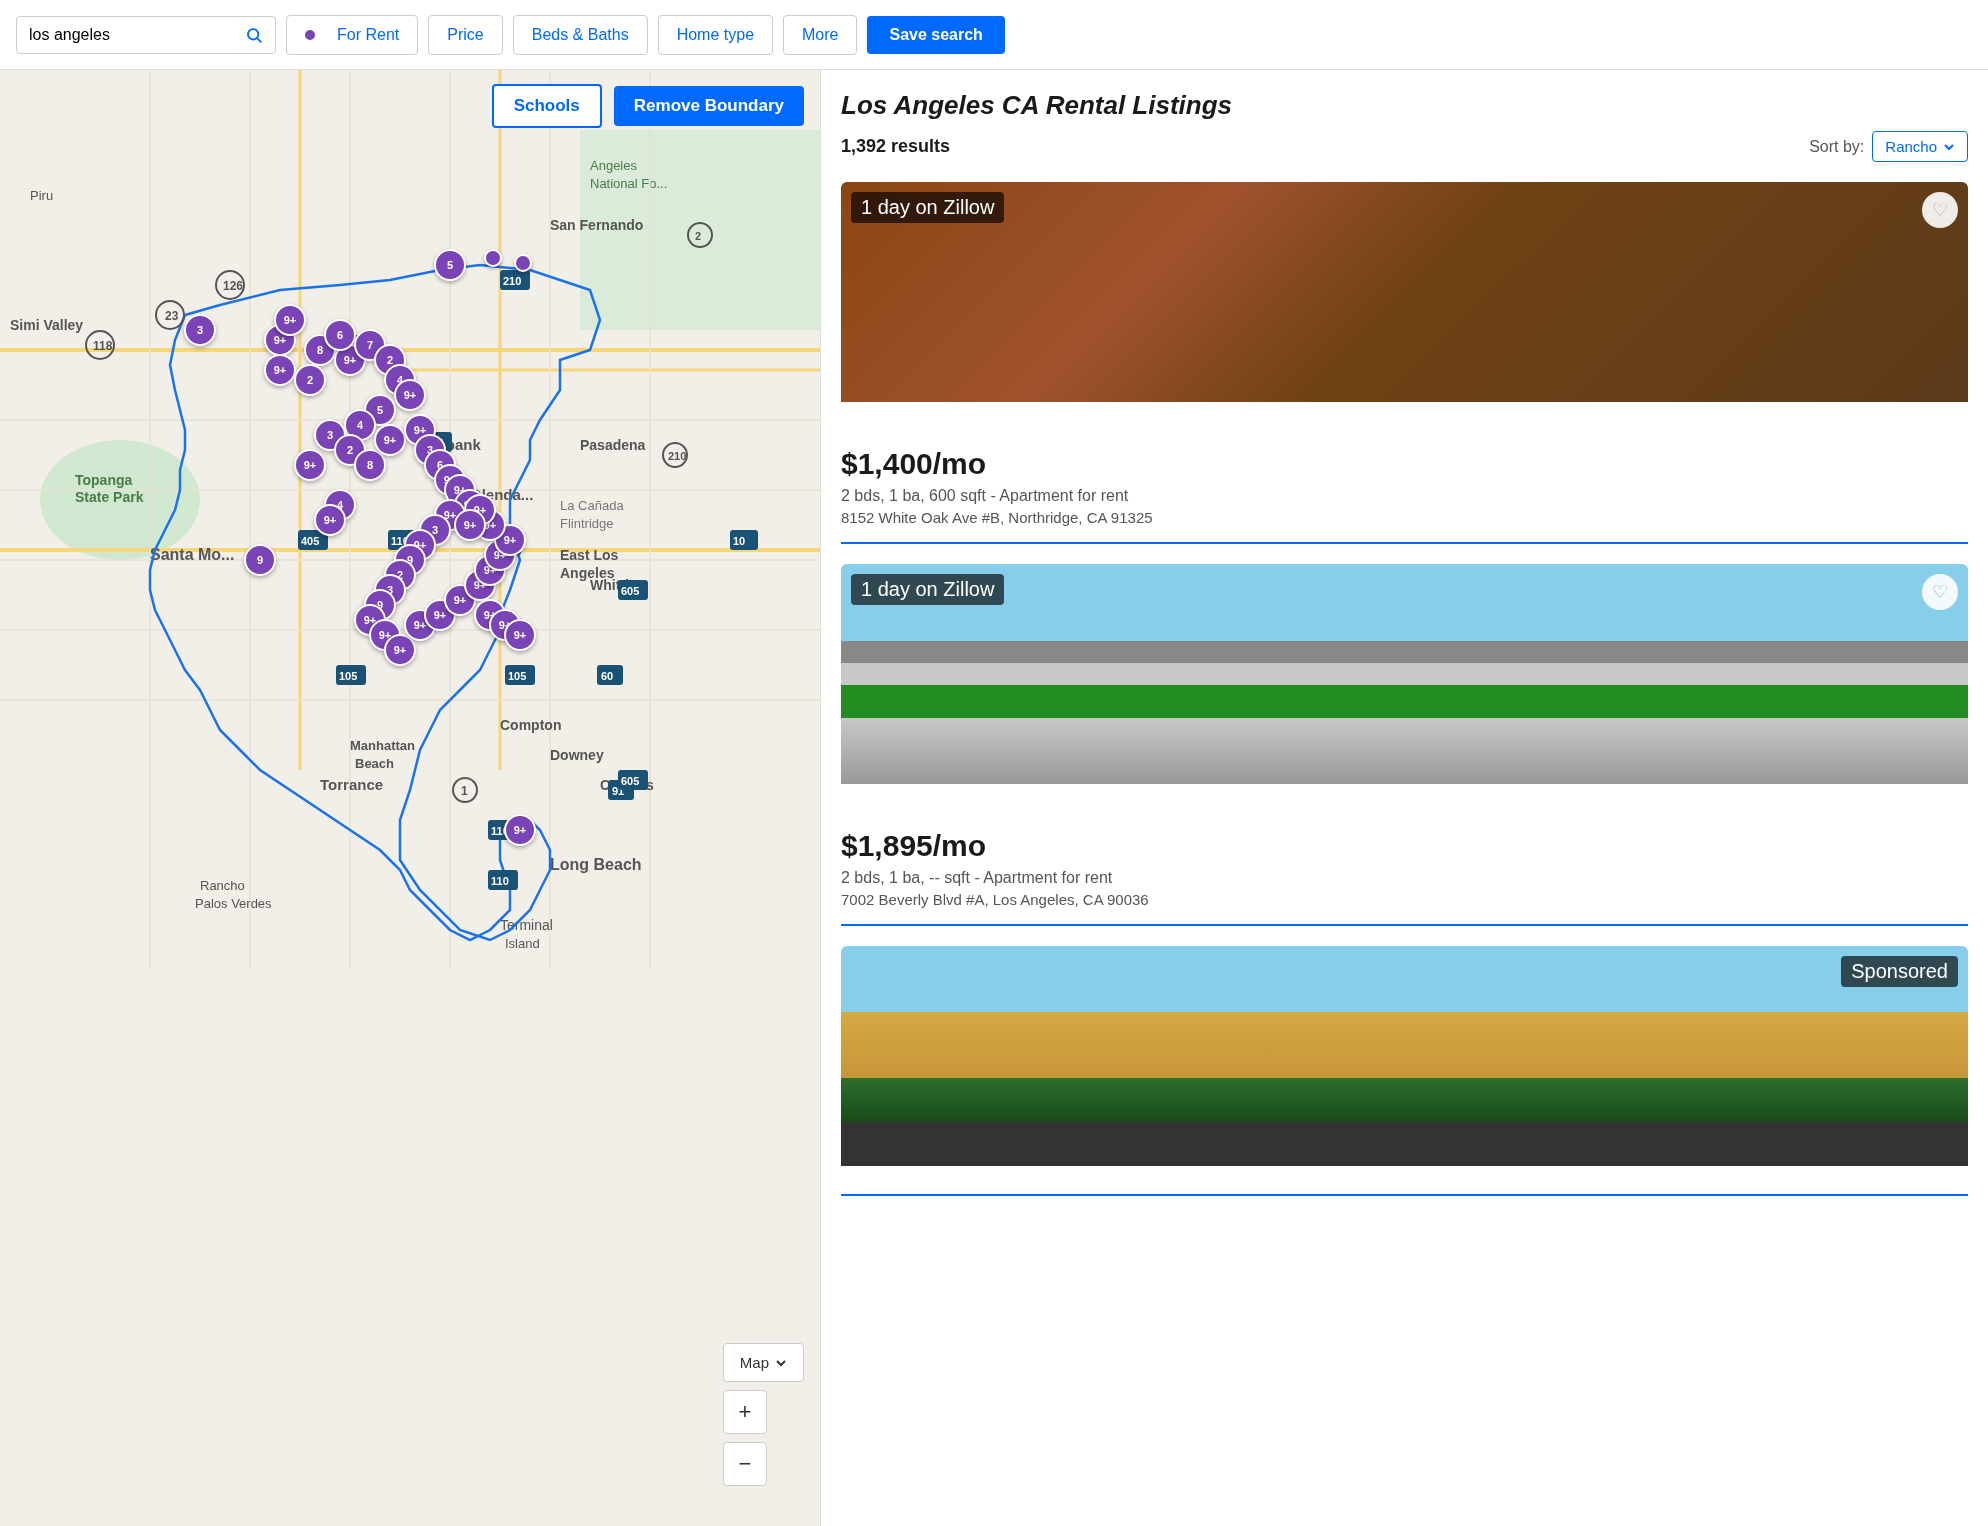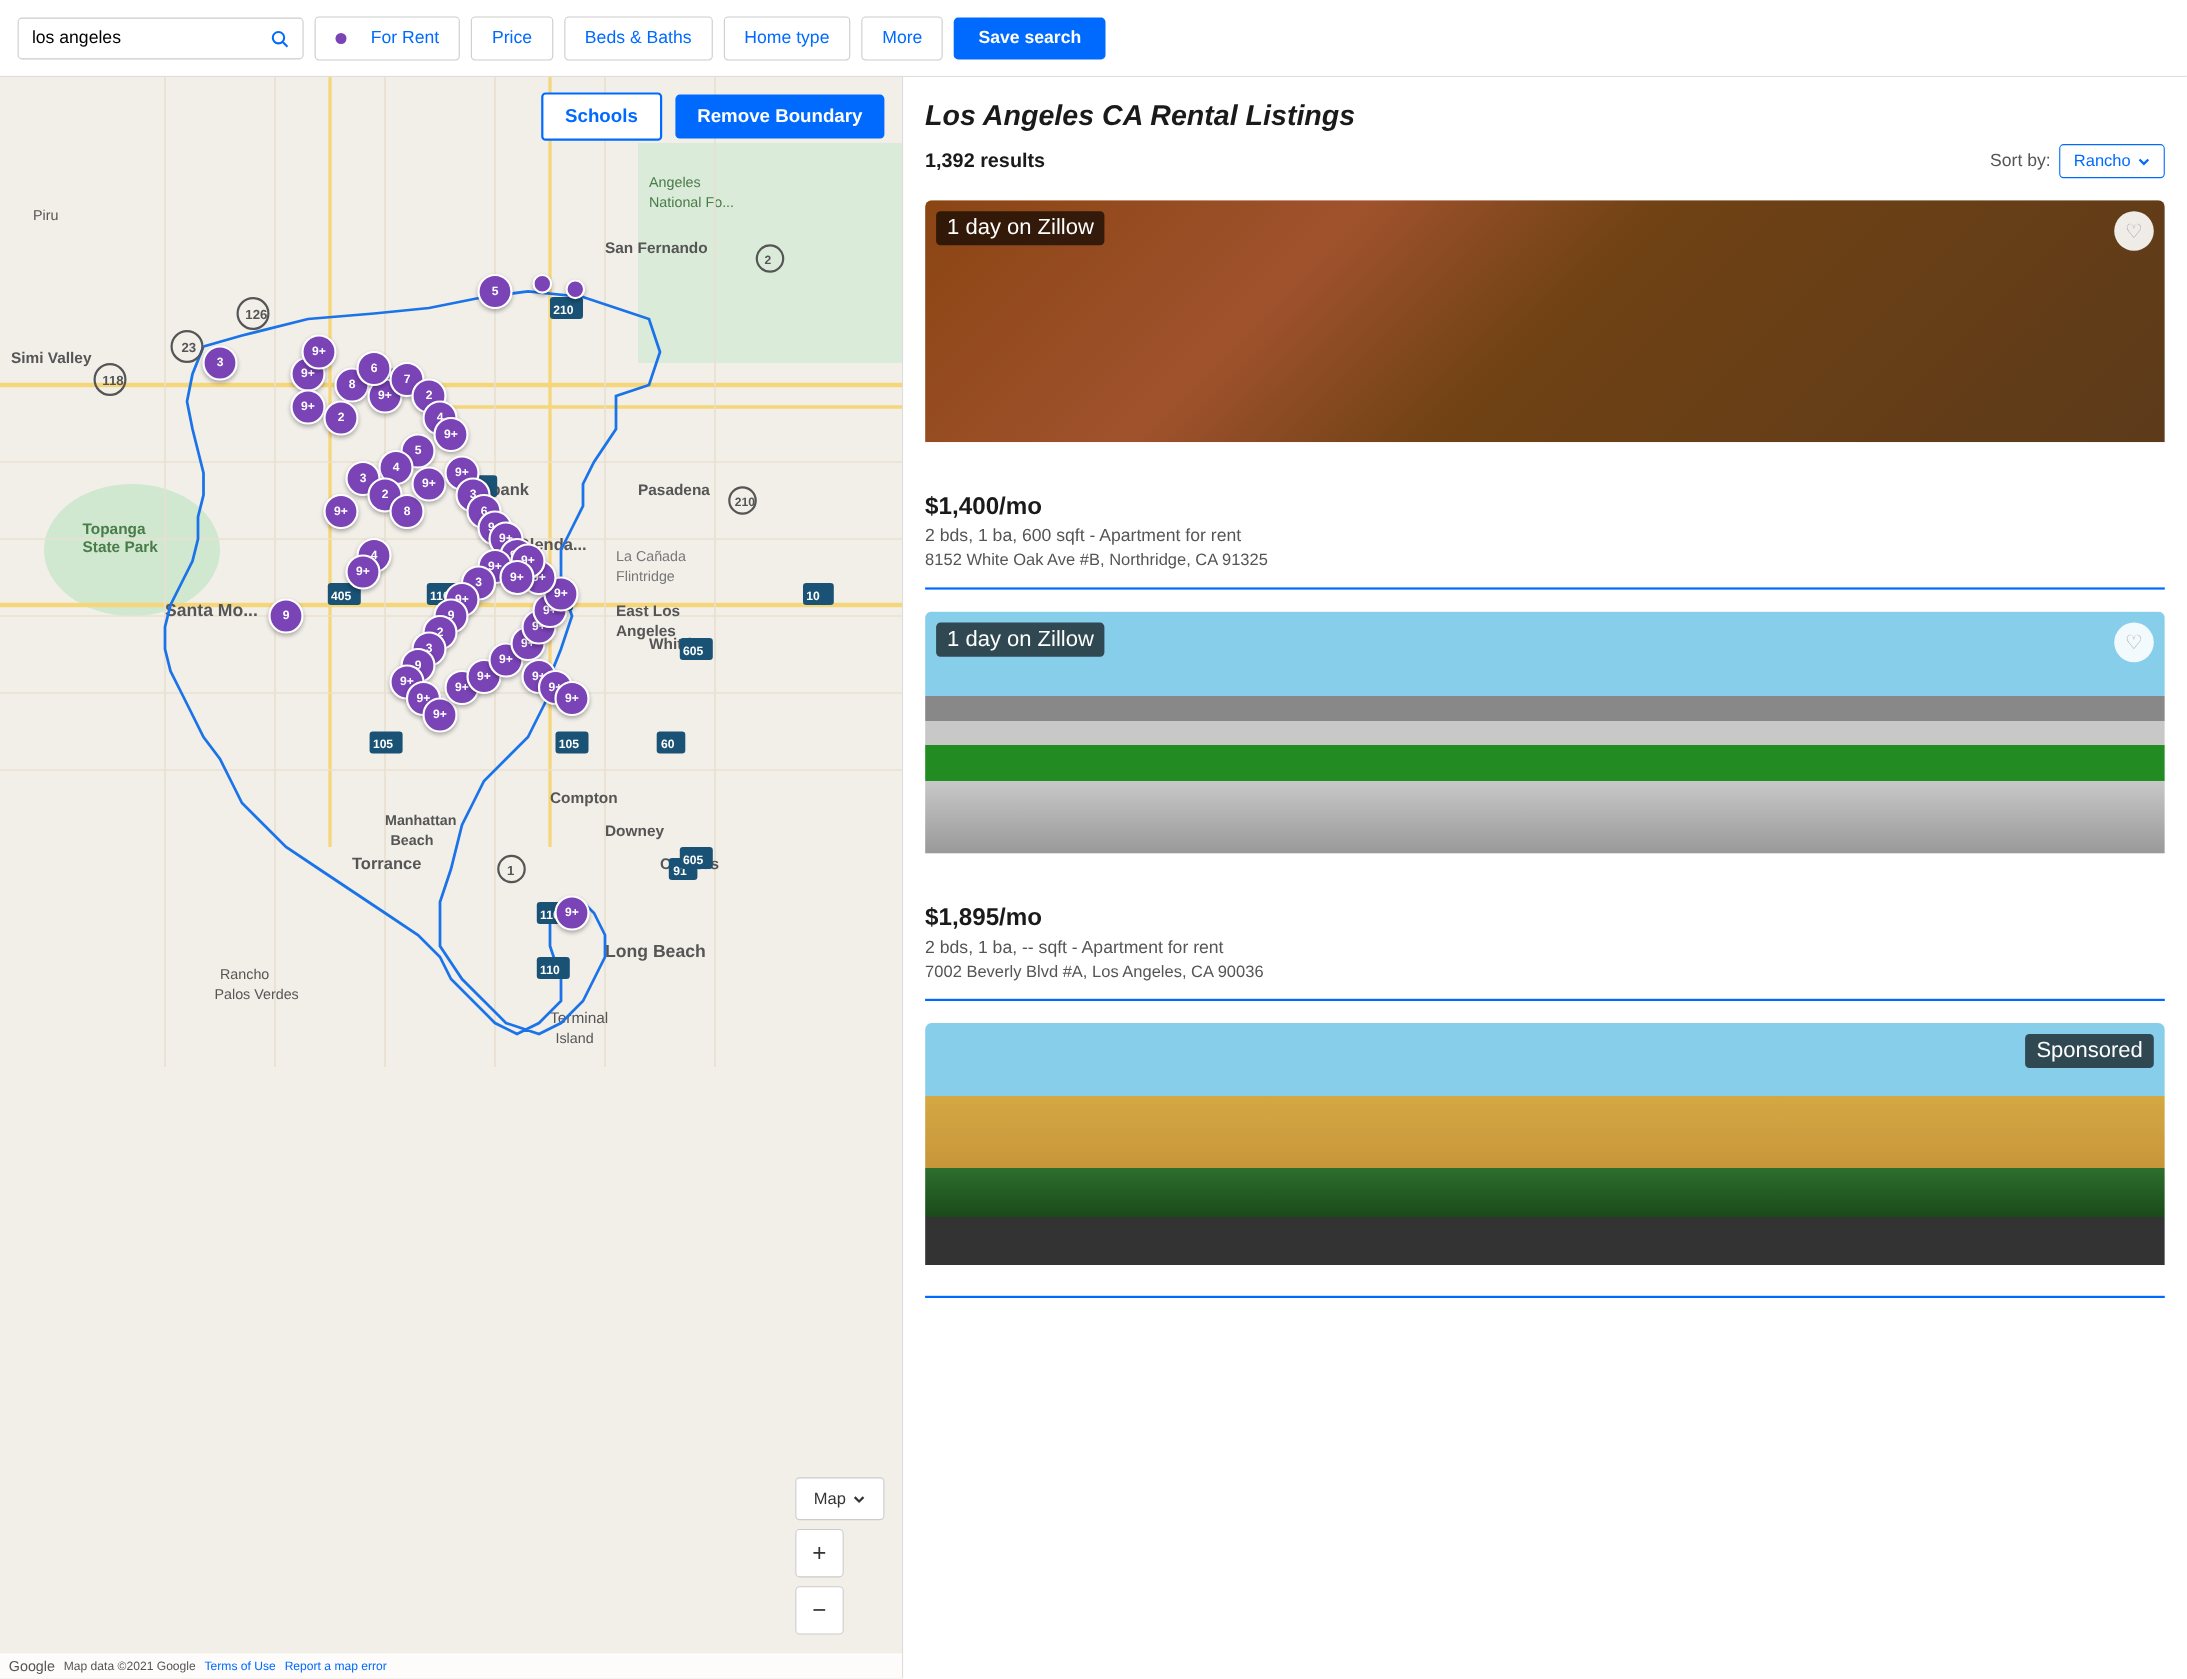--- a/index.html
+++ b/index.html
@@ -253,21 +253,21 @@
       width: 36px; height: 36px;
       background: rgba(255,255,255,0.9);
       border-radius: 50%;
       display: flex; align-items: center; justify-content: center;
       cursor: pointer;
       font-size: 18px;
       color: #aaa;
       border: none;
     }
     .listing-price {
-      font-size: 22px;
+      font-size: 30px;
       font-weight: 700;
       color: #1a1a1a;
       margin-bottom: 6px;
       margin-top: 45px;
     }
     .listing-details {
       font-size: 16px;
       color: #555;
       margin-bottom: 4px;
     }
@@ -546,26 +546,20 @@
         </button>
         <button class="map-zoom-btn">
           <span>+</span>
         </button>
         <button class="map-zoom-btn">
           <span>−</span>
         </button>
       </div>
     </div>
 
-    <div class="map-bottom-row">
-      <span class="google-logo">Google</span>
-      <span>Map data ©2021 Google</span>
-      <span style="color:#006aff; cursor:pointer;">Terms of Use</span>
-      <span style="color:#006aff; cursor:pointer;">Report a map error</span>
-    </div>
   </div>
 
   <div class="listing-panel">
     <h1 class="listing-title">Los Angeles CA Rental Listings</h1>
 
     <div class="listing-meta">
       <span class="results-count">1,392 results</span>
       <div class="sort-by">
         <span>Sort by:</span>
         <button class="sort-dropdown">

